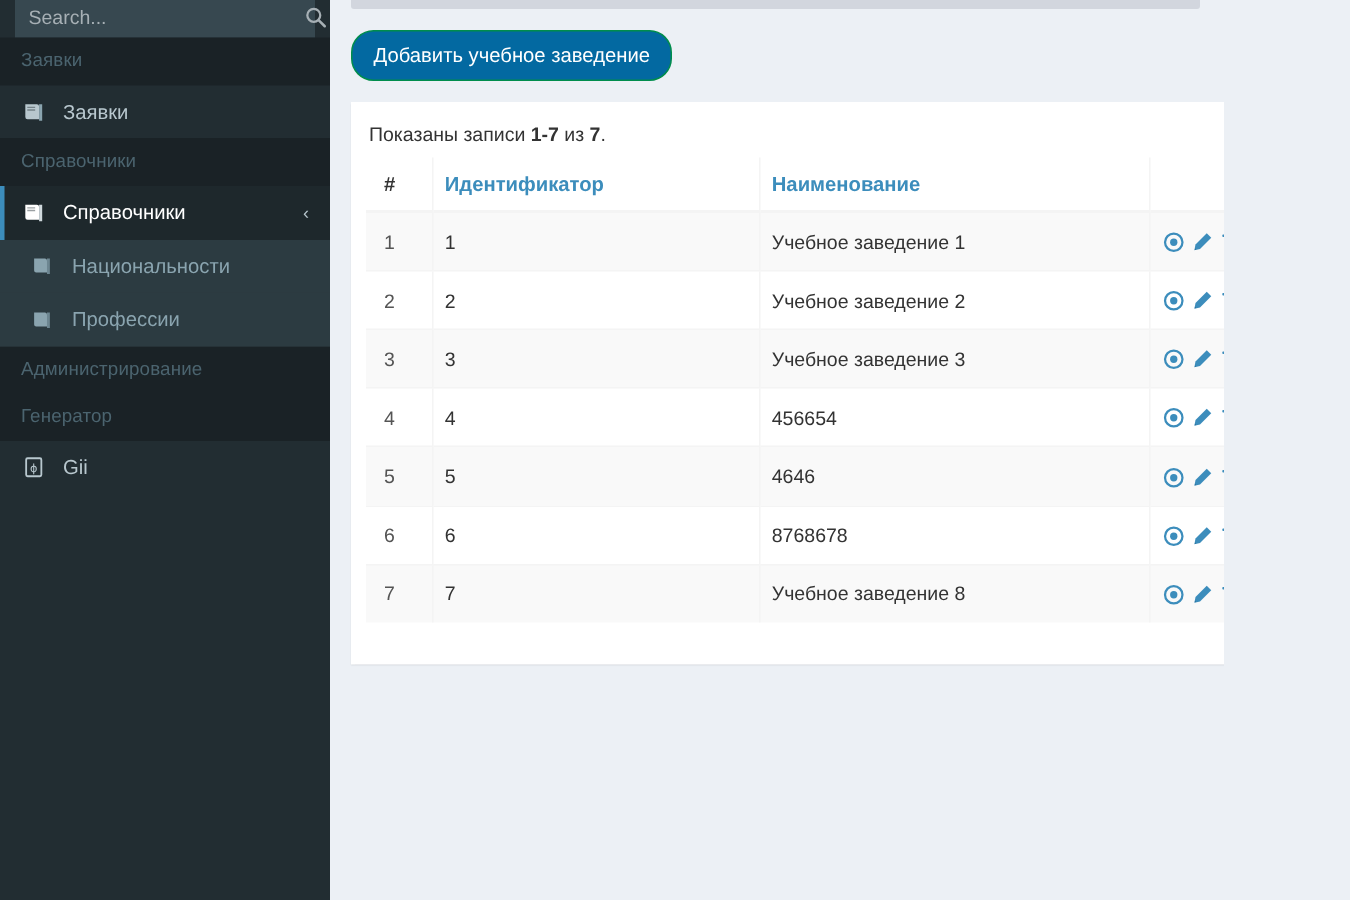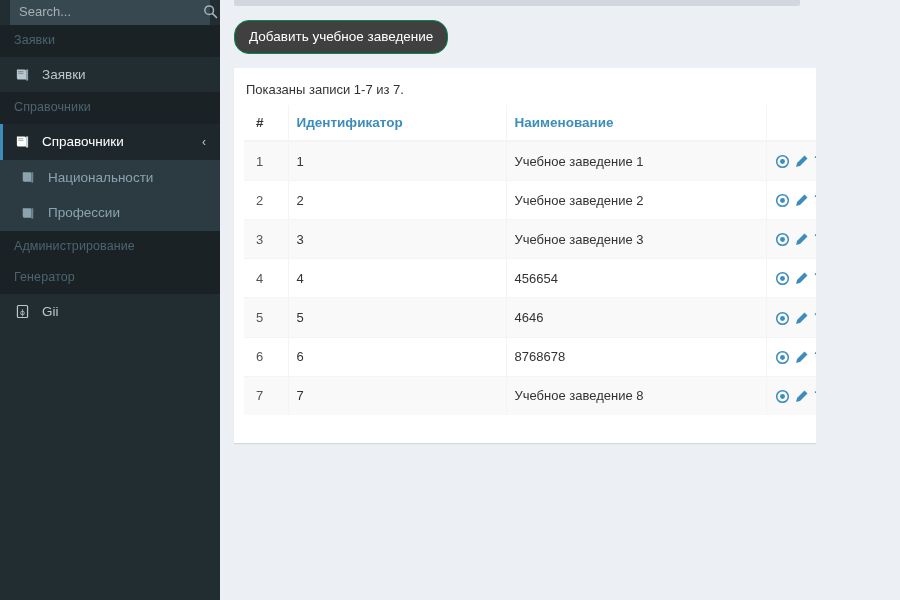--- a/index.html
+++ b/index.html
@@ -116,21 +116,21 @@
     height: 6px;
     background: #d2d6de;
     margin: 0 16px 0 14px;
     border-radius: 0 0 2px 2px;
   }
   .content {
     padding: 14px 16px 0 14px;
   }
   .btn-success {
     display: inline-block;
-    background: #404040;
+    background: #0369a1;
     border: 1px solid #008d4c;
     color: #ffffff;
     font-size: 13.5px;
     font-family: "Liberation Sans", sans-serif;
     padding: 8px 14px;
     border-radius: 15px;
     cursor: pointer;
     line-height: 1.2;
   }
   .box {
@@ -139,21 +139,21 @@
     margin-top: 14px;
     box-shadow: 0 1px 1px rgba(0,0,0,0.10);
     padding: 10px 10px 28px 10px;
     width: 652px;
   }
   .summary {
     font-size: 13px;
     color: #333333;
     padding: 4px 2px 8px 2px;
   }
-  .summary b { font-weight: normal; }
+  .summary b { font-weight: bold; }
 
   table.grid {
     width: 100%;
     border-collapse: collapse;
     font-size: 13px;
   }
   table.grid thead th {
     text-align: left;
     border-bottom: 2px solid #f4f4f4;
     padding: 10px 8px;

